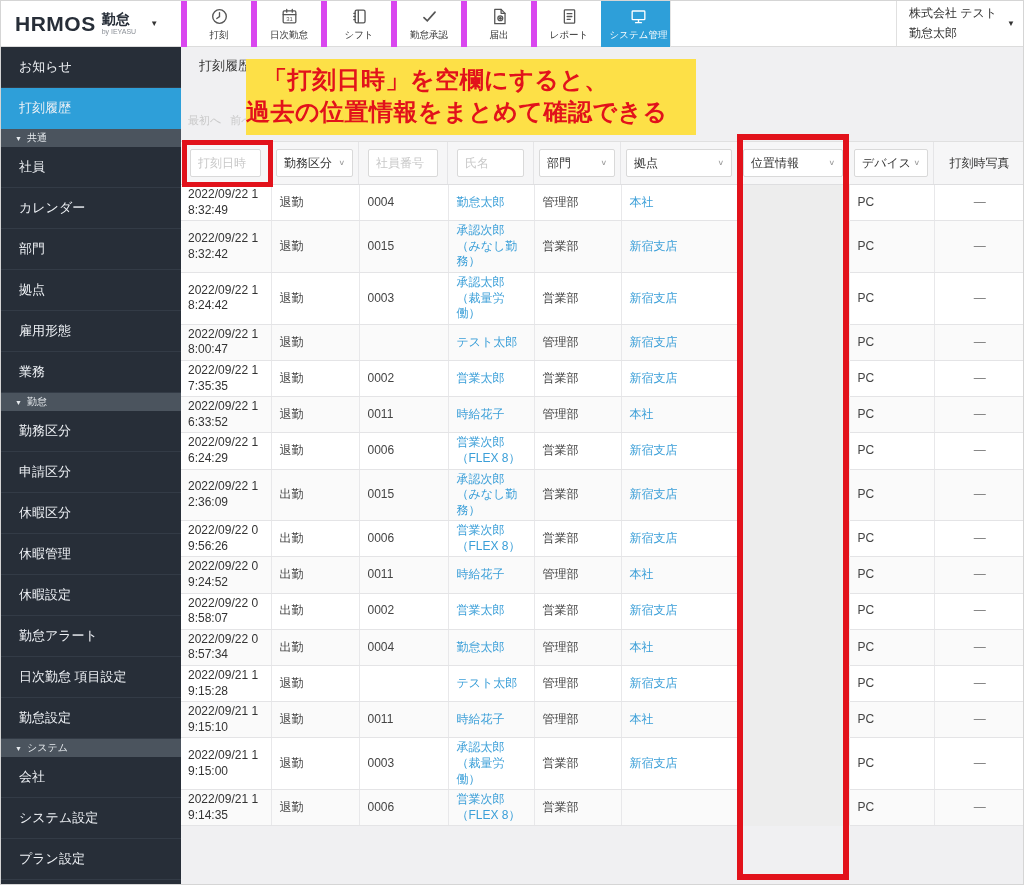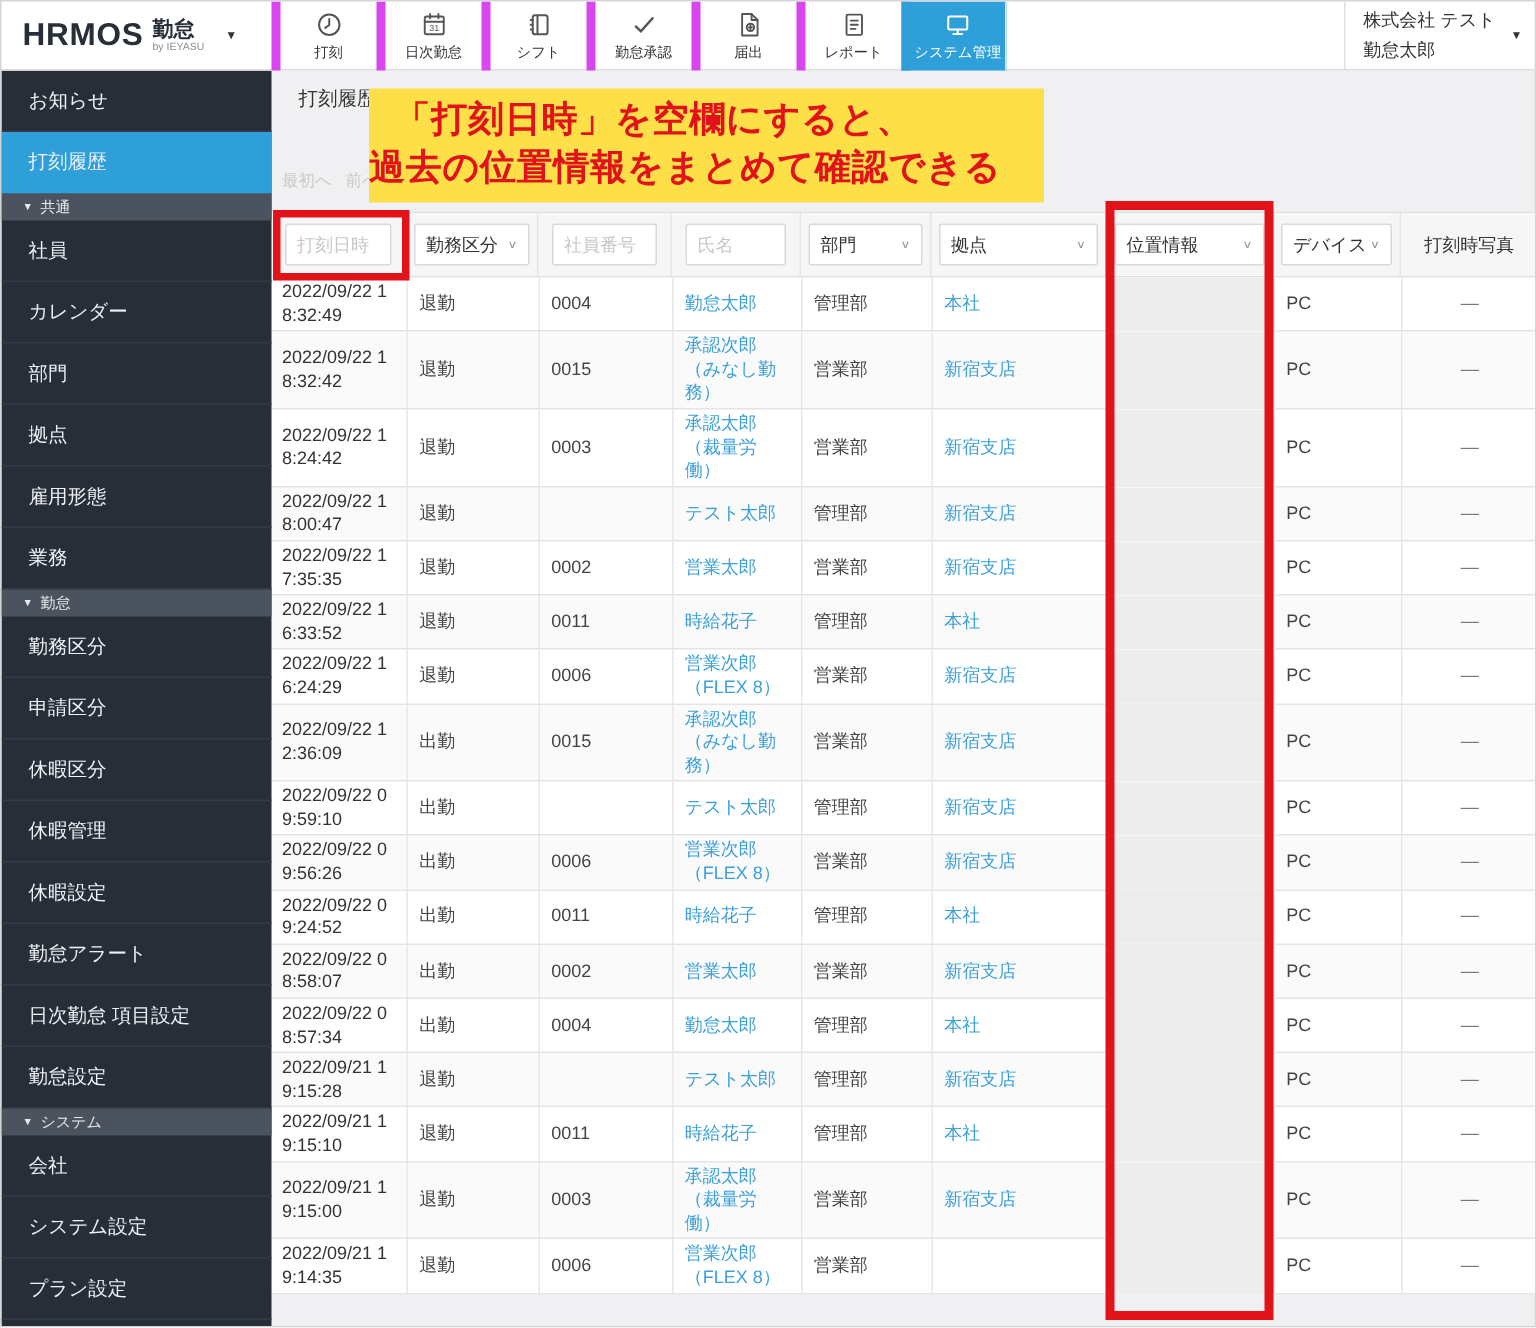--- a/index.html
+++ b/index.html
@@ -381,31 +381,20 @@
     <td class="c-type">出勤</td>
     <td class="c-emp">0015</td>
     <td class="c-name"><a>承認次郎（みなし勤務）</a></td>
     <td class="c-dept">営業部</td>
     <td class="c-loc"><a>新宿支店</a></td>
     <td class="c-geo"></td>
     <td class="c-dev">PC</td>
     <td class="c-photo">—</td>
   </tr>
             <tr>
-    <td class="c-dt">2022/09/22 09:59:10</td>
-    <td class="c-type">出勤</td>
-    <td class="c-emp"></td>
-    <td class="c-name"><a>テスト太郎</a></td>
-    <td class="c-dept">管理部</td>
-    <td class="c-loc"><a>新宿支店</a></td>
-    <td class="c-geo"></td>
-    <td class="c-dev">PC</td>
-    <td class="c-photo">—</td>
-  </tr>
-            <tr>
     <td class="c-dt">2022/09/22 09:56:26</td>
     <td class="c-type">出勤</td>
     <td class="c-emp">0006</td>
     <td class="c-name"><a>営業次郎（FLEX 8）</a></td>
     <td class="c-dept">営業部</td>
     <td class="c-loc"><a>新宿支店</a></td>
     <td class="c-geo"></td>
     <td class="c-dev">PC</td>
     <td class="c-photo">—</td>
   </tr>

